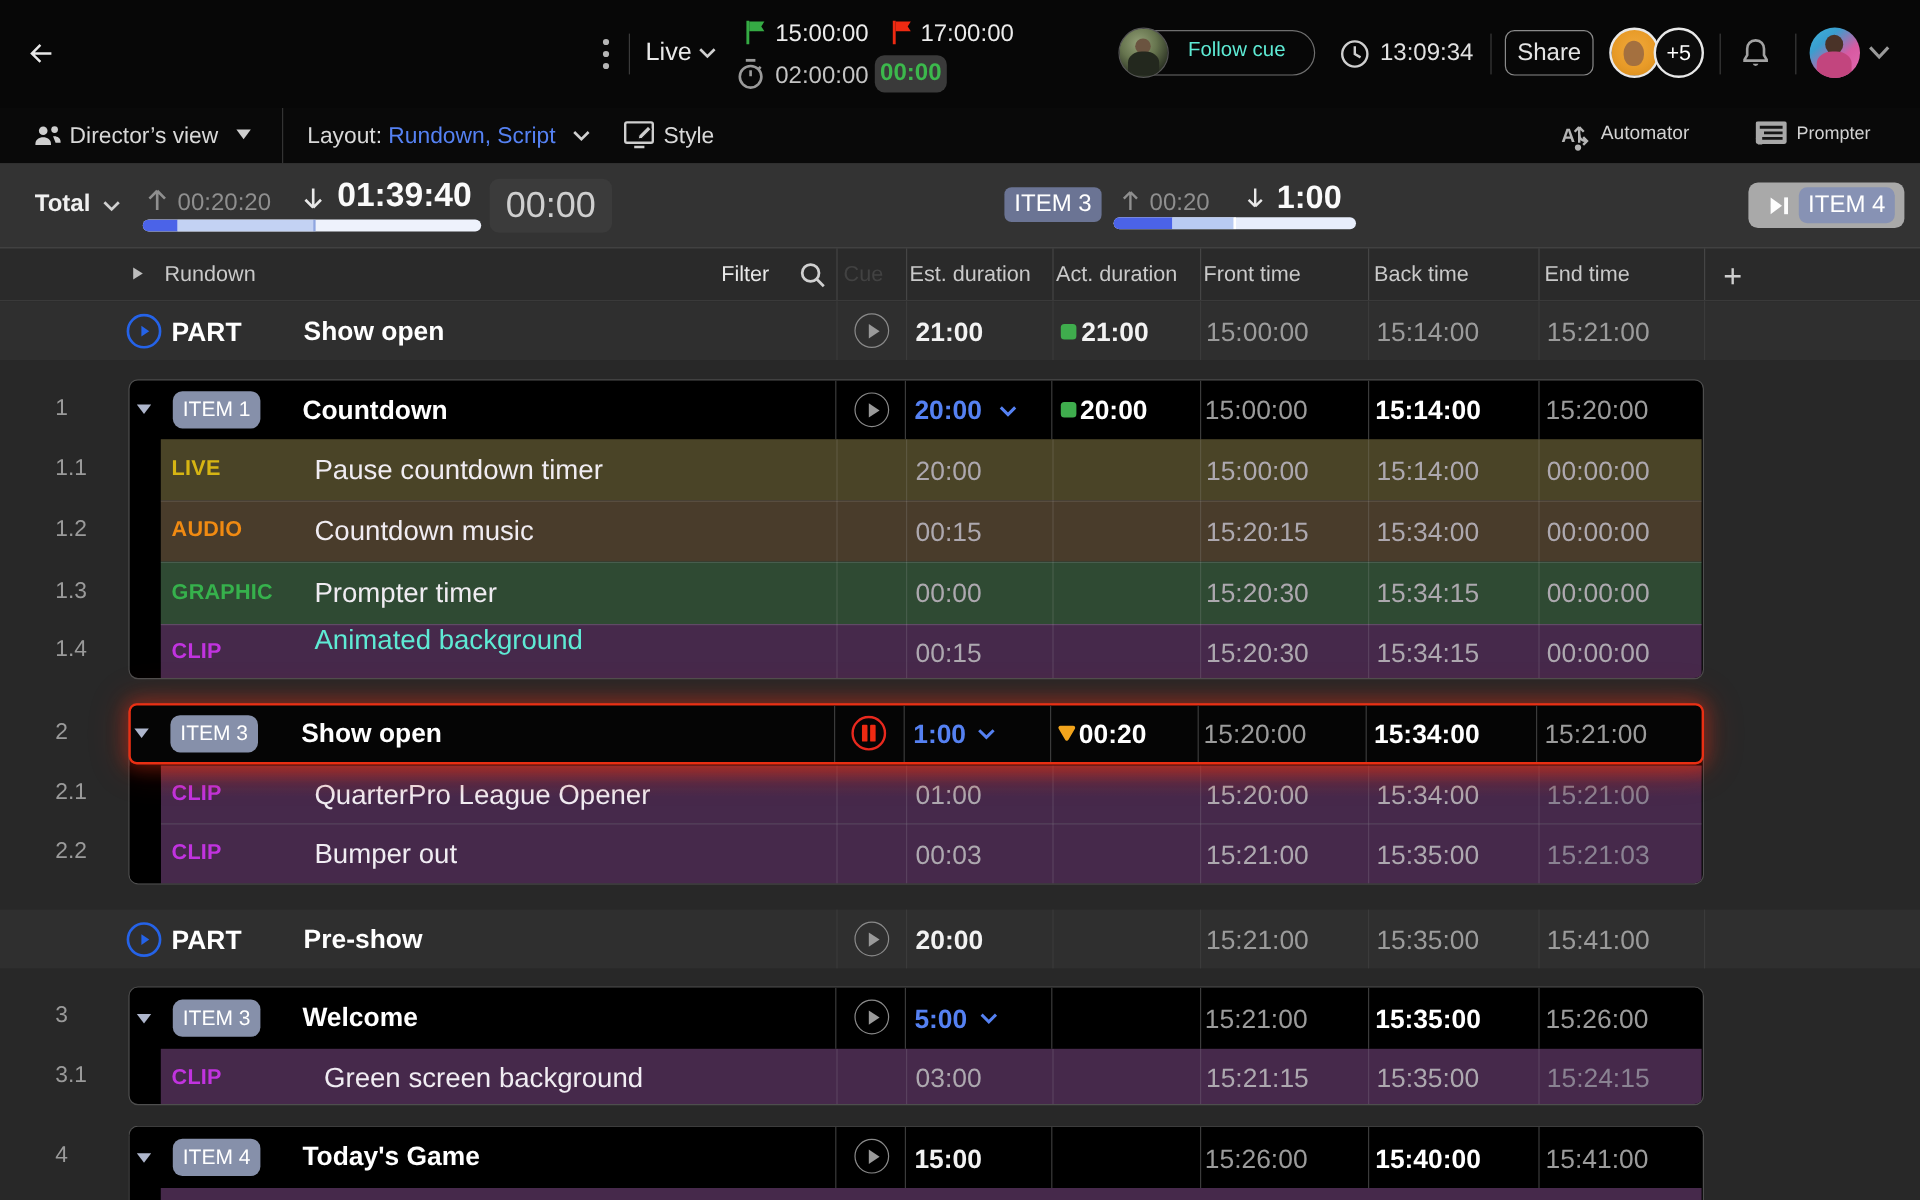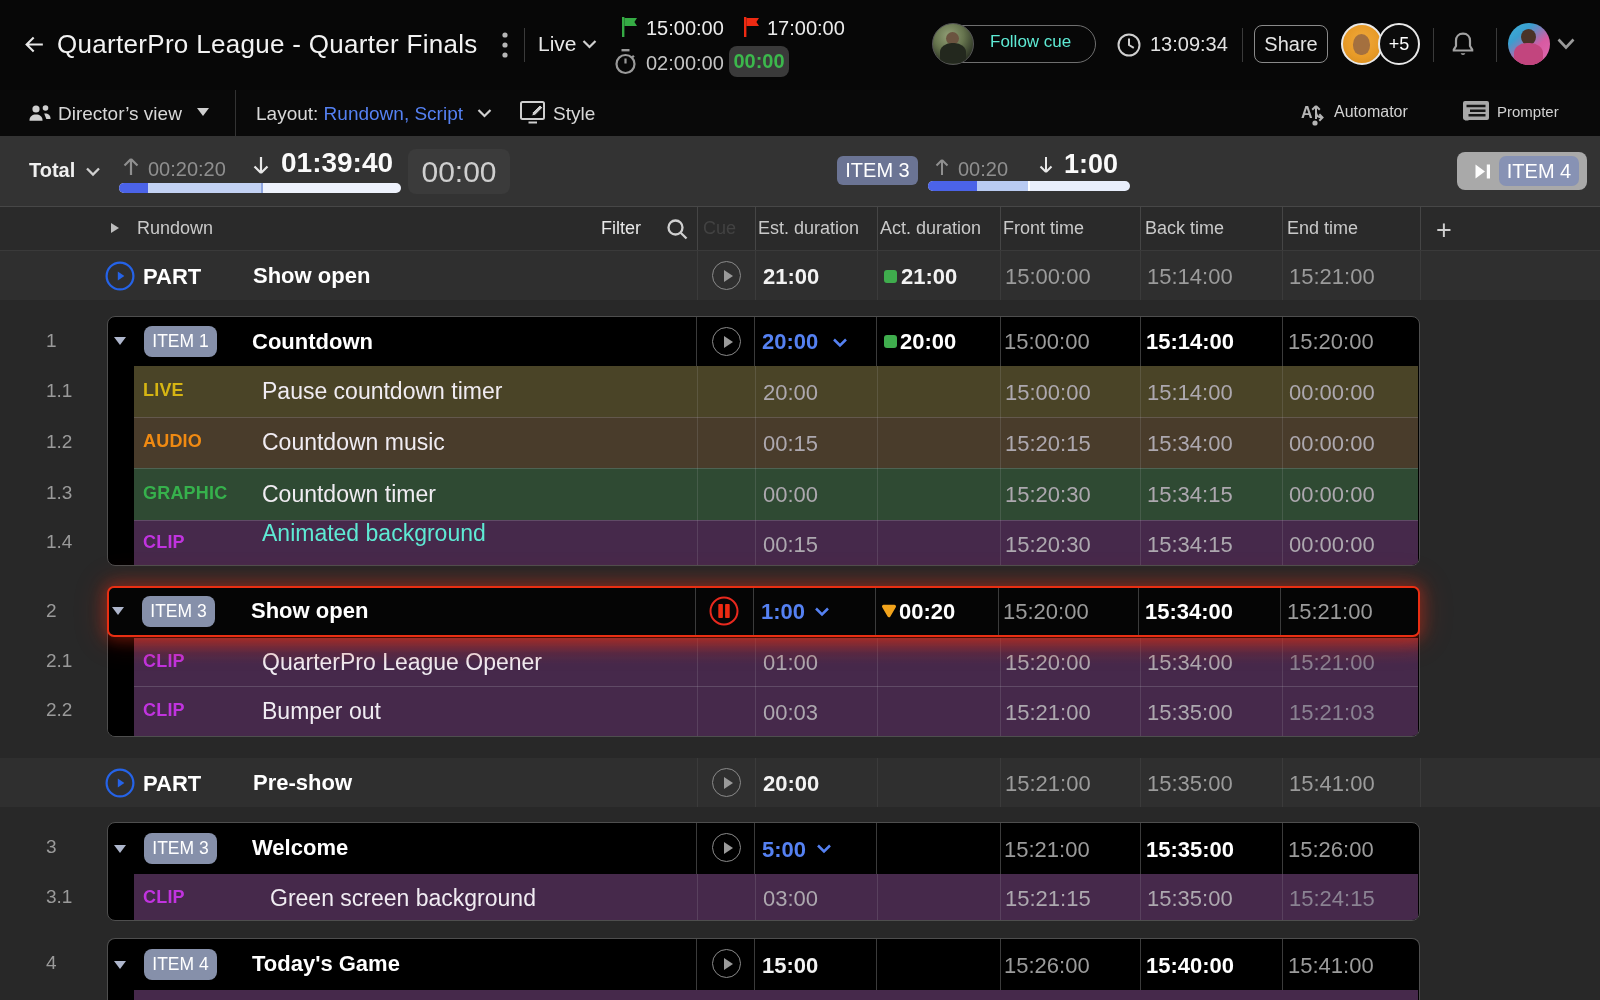--- a/index.html
+++ b/index.html
@@ -29,21 +29,20 @@
 .cellsep { position:absolute; top:0; bottom:0; width:1px; background:rgba(175,175,185,0.18); }
 .dsep { background:#3b3b3b; }
 .subrow { position:absolute; }
 </style>
 </head>
 <body>
 <div id="topbar">
   <svg class="abs" style="left:22px;top:32px;" width="25" height="25" viewBox="0 0 24 24">
       <path d="M20 11H6.8l5.1-5.1L10.5 4.5 3 12l7.5 7.5 1.4-1.4L6.8 13H20z" fill="#e8e8e8"></path>
     </svg>
-  <div class="abs" style="left:57px;top:29px;font-size:26px;letter-spacing:0.3px;color:#f2f2f2;">QuarterPro League - Quarter Finals</div>
   <svg class="abs" style="left:502px;top:31px;" width="6" height="28" viewBox="0 0 6 28">
       <circle cx="3" cy="4" r="2.6" fill="#b5b5b5"></circle>
       <circle cx="3" cy="14" r="2.6" fill="#b5b5b5"></circle>
       <circle cx="3" cy="24" r="2.6" fill="#b5b5b5"></circle>
     </svg>
   <div class="vsep" style="left:524px;top:28px;height:34px;"></div>
   <div class="abs" style="left:538px;top:32px;font-size:21px;color:#e8e8e8;">Live</div>
   <svg class="abs" style="left:582px;top:39px;" width="15" height="11" viewBox="0 0 15 11">
       <path d="M1.5 2l6 6 6-6" stroke="#cfcfcf" stroke-width="2.2" fill="none"></path>
     </svg>
@@ -282,21 +281,21 @@
   <div class="cellsep" style="left:563px;"></div>
   <div class="cellsep" style="left:621px;"></div>
   <div class="cellsep" style="left:743px;"></div>
   <div class="cellsep" style="left:866px;"></div>
   <div class="cellsep" style="left:1006px;"></div>
   <div class="cellsep" style="left:1148px;"></div>
 </div>
 <div class="subrow" style="left:26px;top:151px;width:1284px;height:52px;background:#2f4a33;">
   <div class="abs" style="left:0;top:0;right:0;height:1px;background:rgba(190,190,200,0.22);"></div>
   <div class="typelabel" style="top:15px;color:#36b14c;">GRAPHIC</div>
-  <div class="t nm" style="left:128px;top:13px;color:#f0ecf2;">Countdown timer</div>
+  <div class="t nm" style="left:128px;top:13px;color:#f0ecf2;">Prompter timer</div>
   <div class="t" style="left:629px;top:14px;color:#ada8af;">00:00</div>
   <div class="t" style="left:871px;top:14px;color:#ada8af;">15:20:30</div>
   <div class="t" style="left:1013px;top:14px;color:#ada8af;">15:34:15</div>
   <div class="t" style="left:1155px;top:14px;color:#ada8af;">00:00:00</div>
   <div class="cellsep" style="left:563px;"></div>
   <div class="cellsep" style="left:621px;"></div>
   <div class="cellsep" style="left:743px;"></div>
   <div class="cellsep" style="left:866px;"></div>
   <div class="cellsep" style="left:1006px;"></div>
   <div class="cellsep" style="left:1148px;"></div>

